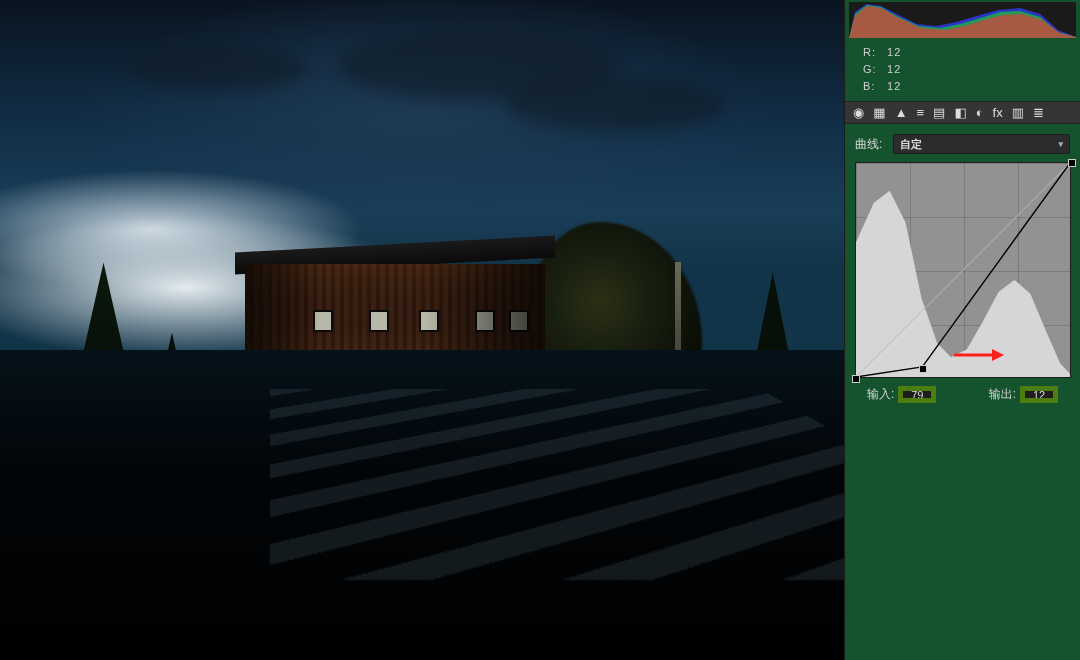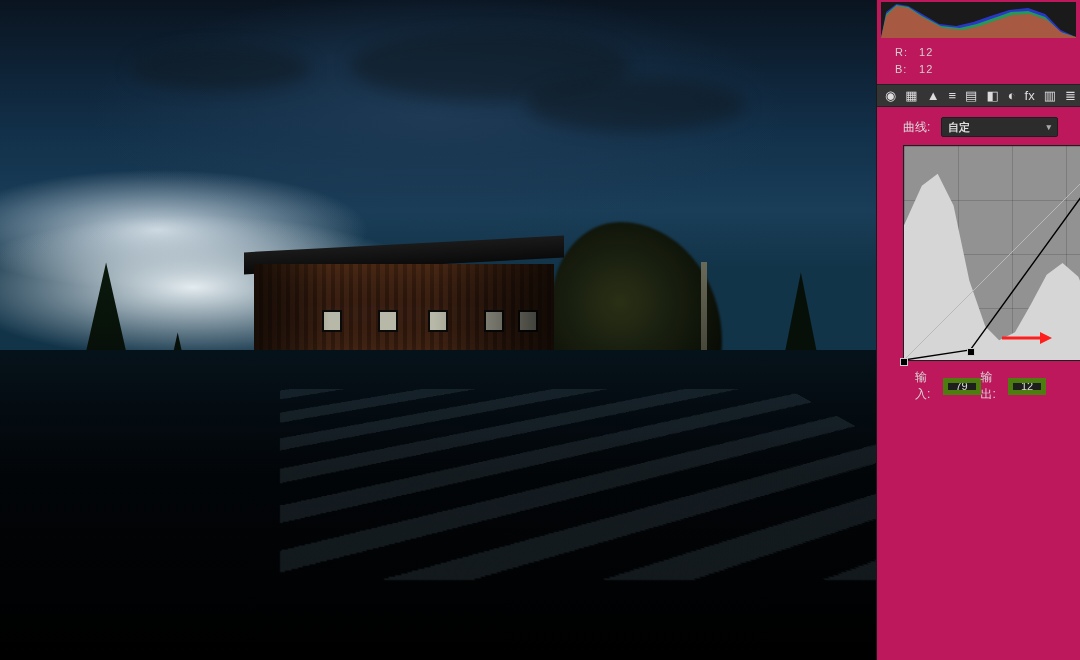--- a/index.html
+++ b/index.html
@@ -49,40 +49,40 @@
   .path { position: absolute; left: 32%; top: 59%; width: 58%; height: 30%;
     background:
       repeating-linear-gradient( -15deg, rgba(70,90,100,0.25) 0 14px, rgba(0,0,0,0) 14px 34px);
     transform: perspective(400px) rotateX(55deg);
     transform-origin: top left;
     filter: blur(0.5px);
   }
 
   
   .rail {
-    width: 204px; flex: none; background: #be185d; display: flex; flex-direction: column;
+    width: 236px; flex: none; background: #14532d; display: flex; flex-direction: column;
     border-left: 1px solid #1a1a1a;
   }
   .histogram-top { height: 36px; margin: 2px 4px 4px 4px; }
   .rgb-read { padding: 2px 0 6px 18px; line-height: 17px; letter-spacing: 1px; font-size: 11px; }
   .rgb-read .lbl { display: inline-block; width: 20px; color: #d0d0d0; }
   .rgb-read .val { color: #d0d0d0; }
   .iconstrip {
     display: flex; align-items: center; gap: 9px; padding: 4px 8px;
     border-top: 1px solid #222; border-bottom: 1px solid #222; background: #353535;
   }
   .iconstrip span { font-size: 13px; color: #ddd; cursor: pointer; line-height: 1; }
   .panel-title {
     text-align: center; padding: 5px 0; font-size: 12px; color: #eaeaea;
     background: #3f3f3f; border-bottom: 1px solid #222;
   }
   .tabs { display: flex; border-bottom: 1px solid #222; }
   .tab { flex: 0 0 auto; padding: 5px 18px; font-size: 12px; color: #bbb; cursor: pointer; }
   .tab.active { background: #4a4a4a; color: #fff; }
-  .panel-body { padding: 10px 22px 0 10px; margin-left: 16px; }
+  .panel-body { padding: 10px 10px 0 10px; }
   .row { display: flex; align-items: center; margin-bottom: 8px; }
   .row label { width: 38px; color: #ddd; font-size: 12px; }
   .select {
     flex: 1; height: 20px; background: #2c2c2c; border: 1px solid #1e1e1e;
     display: flex; align-items: center; justify-content: space-between;
     padding: 0 6px; font-size: 11px; border-radius: 2px; color: #ddd; cursor: pointer; font-weight: bold;
   }
   .select::after { content: "▾"; font-size: 9px; color: #aaa; }
   .curve-box {
     position: relative; width: 216px; height: 216px; margin: 6px auto 8px auto;
@@ -149,20 +149,22 @@
 
     <svg class="histogram-top" viewBox="0 0 228 36" preserveAspectRatio="none">
       <rect x="0" y="0" width="228" height="36" fill="#1a1a1a"></rect>
       <path d="M0,36 L6,10 L18,2 L32,4 L48,12 L68,22 L88,24 L108,20 L128,14 L150,8 L172,6 L192,12 L210,28 L228,35 L228,36 Z" fill="#3040ff" opacity="0.75"></path>
       <path d="M0,36 L6,12 L18,3 L32,5 L48,14 L70,24 L92,26 L112,22 L132,16 L152,10 L172,9 L192,15 L210,30 L228,35 L228,36 Z" fill="#20d020" opacity="0.65"></path>
       <path d="M0,36 L6,14 L18,4 L32,6 L48,15 L72,26 L96,28 L116,24 L136,18 L154,13 L174,12 L194,18 L212,31 L228,35 L228,36 Z" fill="#ff3030" opacity="0.6"></path>
     </svg>
 
     <div class="rgb-read">
       <div><span class="lbl">R:</span>
+           <span class="val">12</span></div>
+      <div><span class="lbl">G:</span>
            <span class="val">12</span></div>
       <div><span class="lbl">B:</span>
            <span class="val">12</span></div>
     </div>
 
     <div class="iconstrip" id="iconstrip">
         <span>◉</span>
         <span>▦</span>
         <span>▲</span>
         <span>≡</span>

